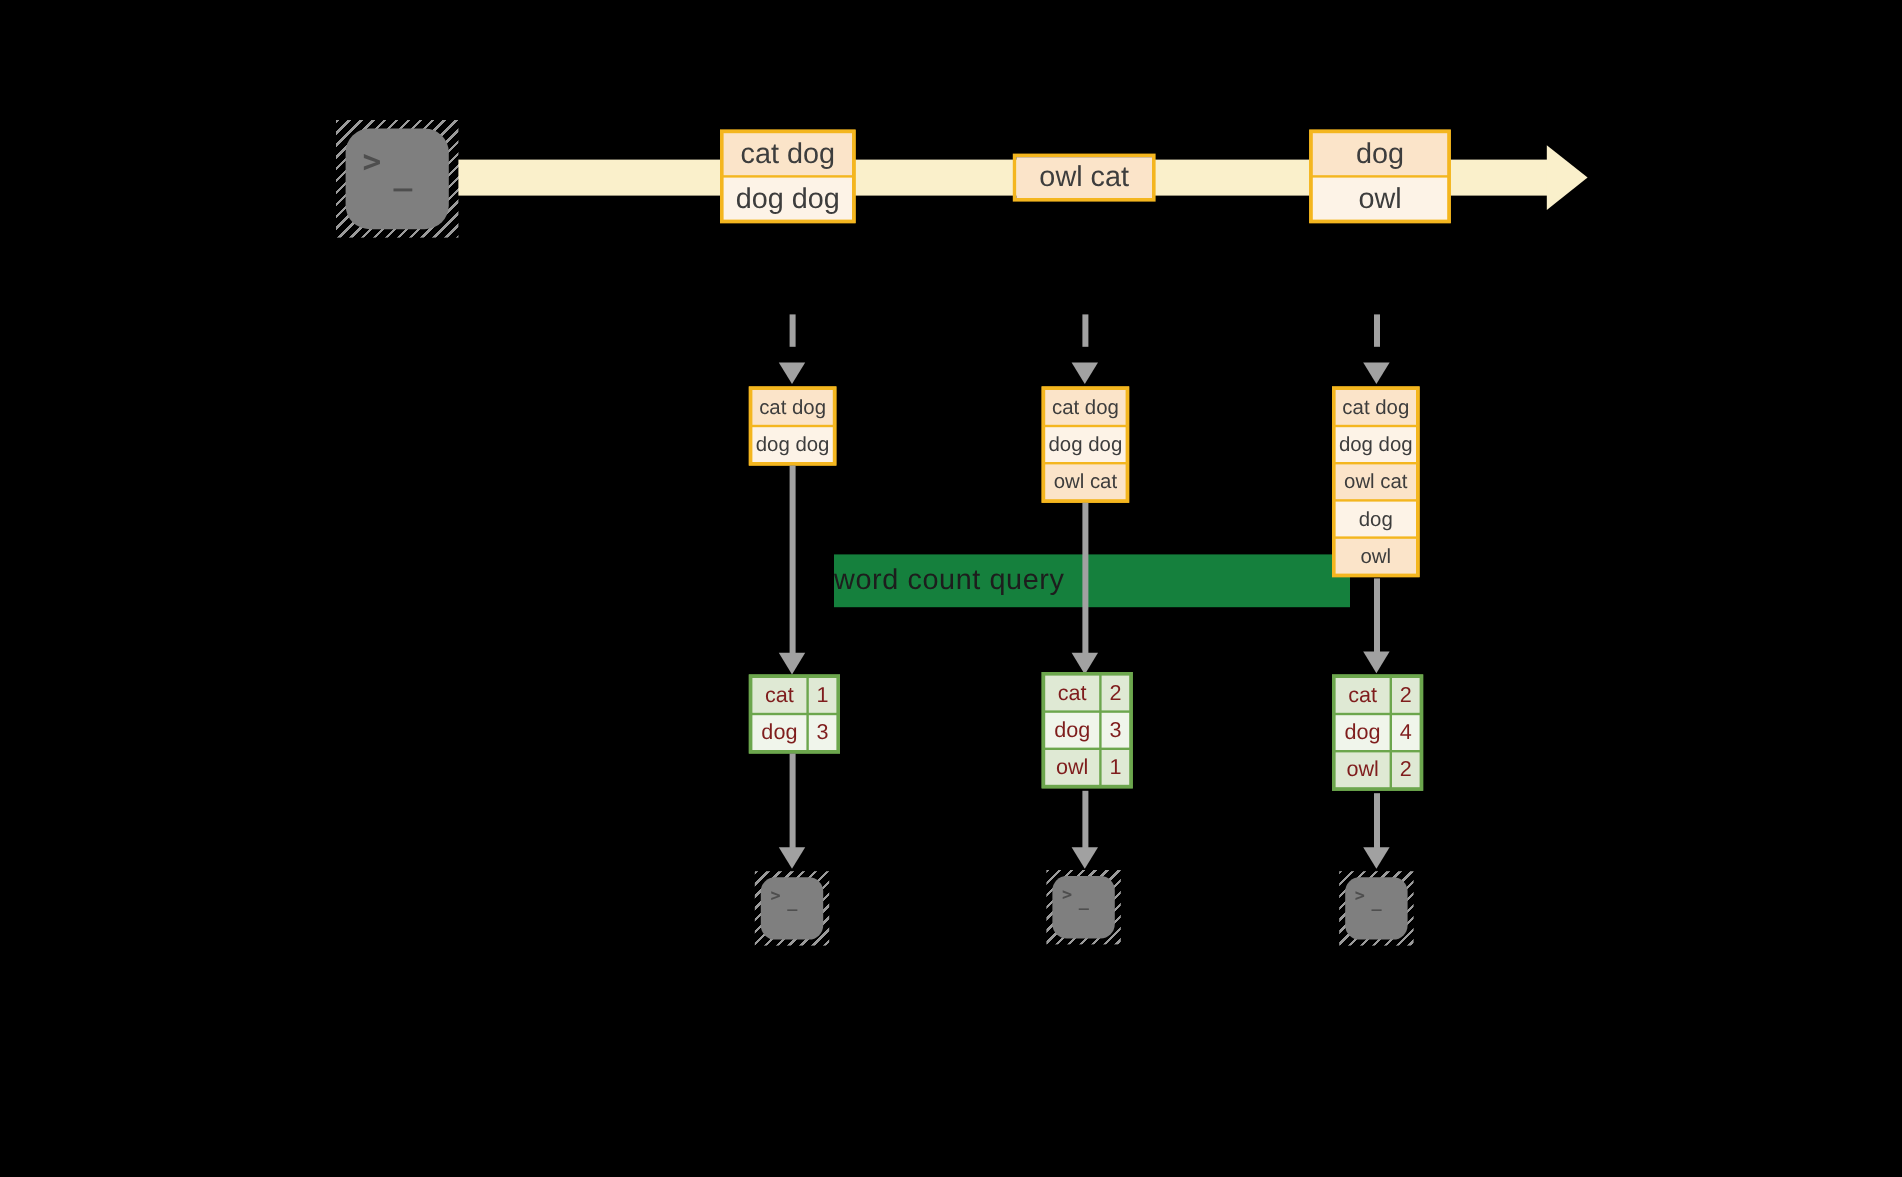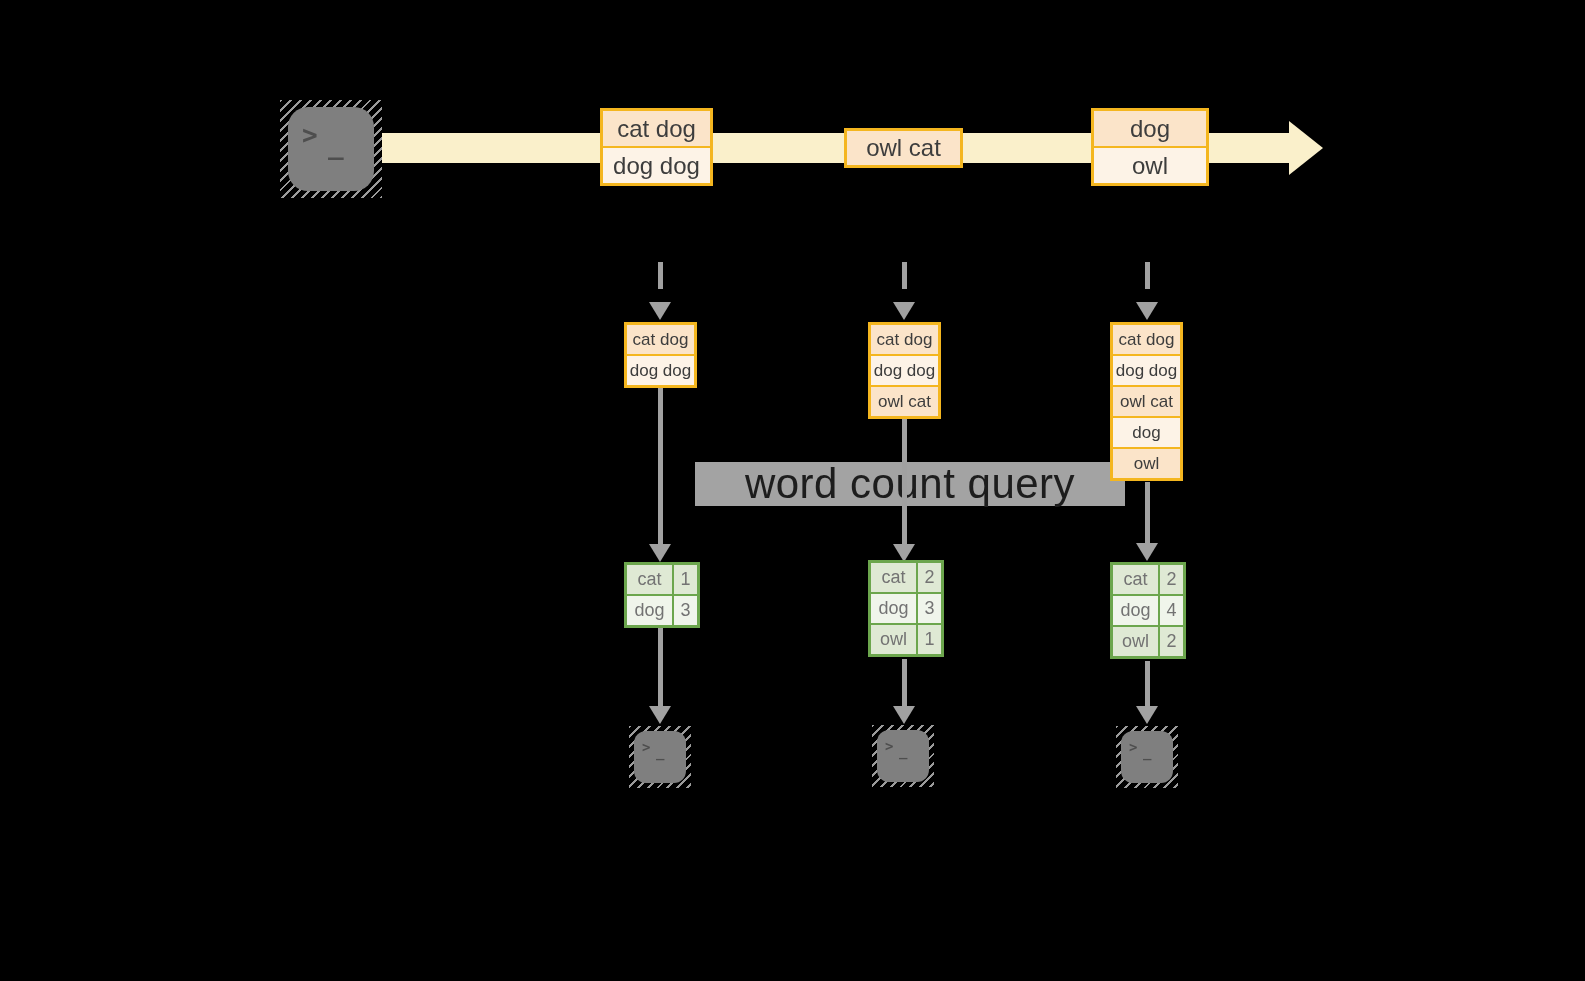--- a/index.html
+++ b/index.html
@@ -19,26 +19,26 @@
   .fill-a{background:#fbe4c9;}
   .fill-b{background:#fdf3e7;}
   .ev-row{height:35px;font-size:24px;}
   .st-row{height:29px;font-size:17px;}
 
   
   .vline{width:5px;background:#a1a1a1;}
   .ahead{width:0;height:0;border-top:18px solid #a1a1a1;border-left:11px solid transparent;border-right:11px solid transparent;}
 
   
-  .banner{background:#a3a3a3;display:flex;align-items:center;justify-content:center;
-          font-size:42px;font-weight:300;color:#1d1d1d;letter-spacing:0.5px;}
+  .banner{background:#15803d;display:flex;align-items:center;justify-content:flex-start;
+          font-size:24px;font-weight:300;color:#1d1d1d;letter-spacing:0.5px;}
 
   
   .gtable{background:#6ca64d;border:3px solid #6ca64d;display:grid;grid-template-columns:45px 23px;gap:2px;box-sizing:border-box;}
-  .gcell{height:29px;display:flex;align-items:center;justify-content:center;font-size:18px;color:#737373;}
+  .gcell{height:29px;display:flex;align-items:center;justify-content:center;font-size:18px;color:#7f1d1d;}
   .g-a{background:#dfe9d4;}
   .g-b{background:#f0f5eb;}
 
   
   .term-hatch{background:repeating-linear-gradient(135deg,#9b9b9b 0 2px,#000 2px 7px);}
   .term-face{position:absolute;background:#7f7f7f;}
   .glyph{position:absolute;color:#4e4e4e;font-family:"DejaVu Sans Mono", monospace;font-weight:bold;line-height:1;}
 </style>
 </head>
 <body>

